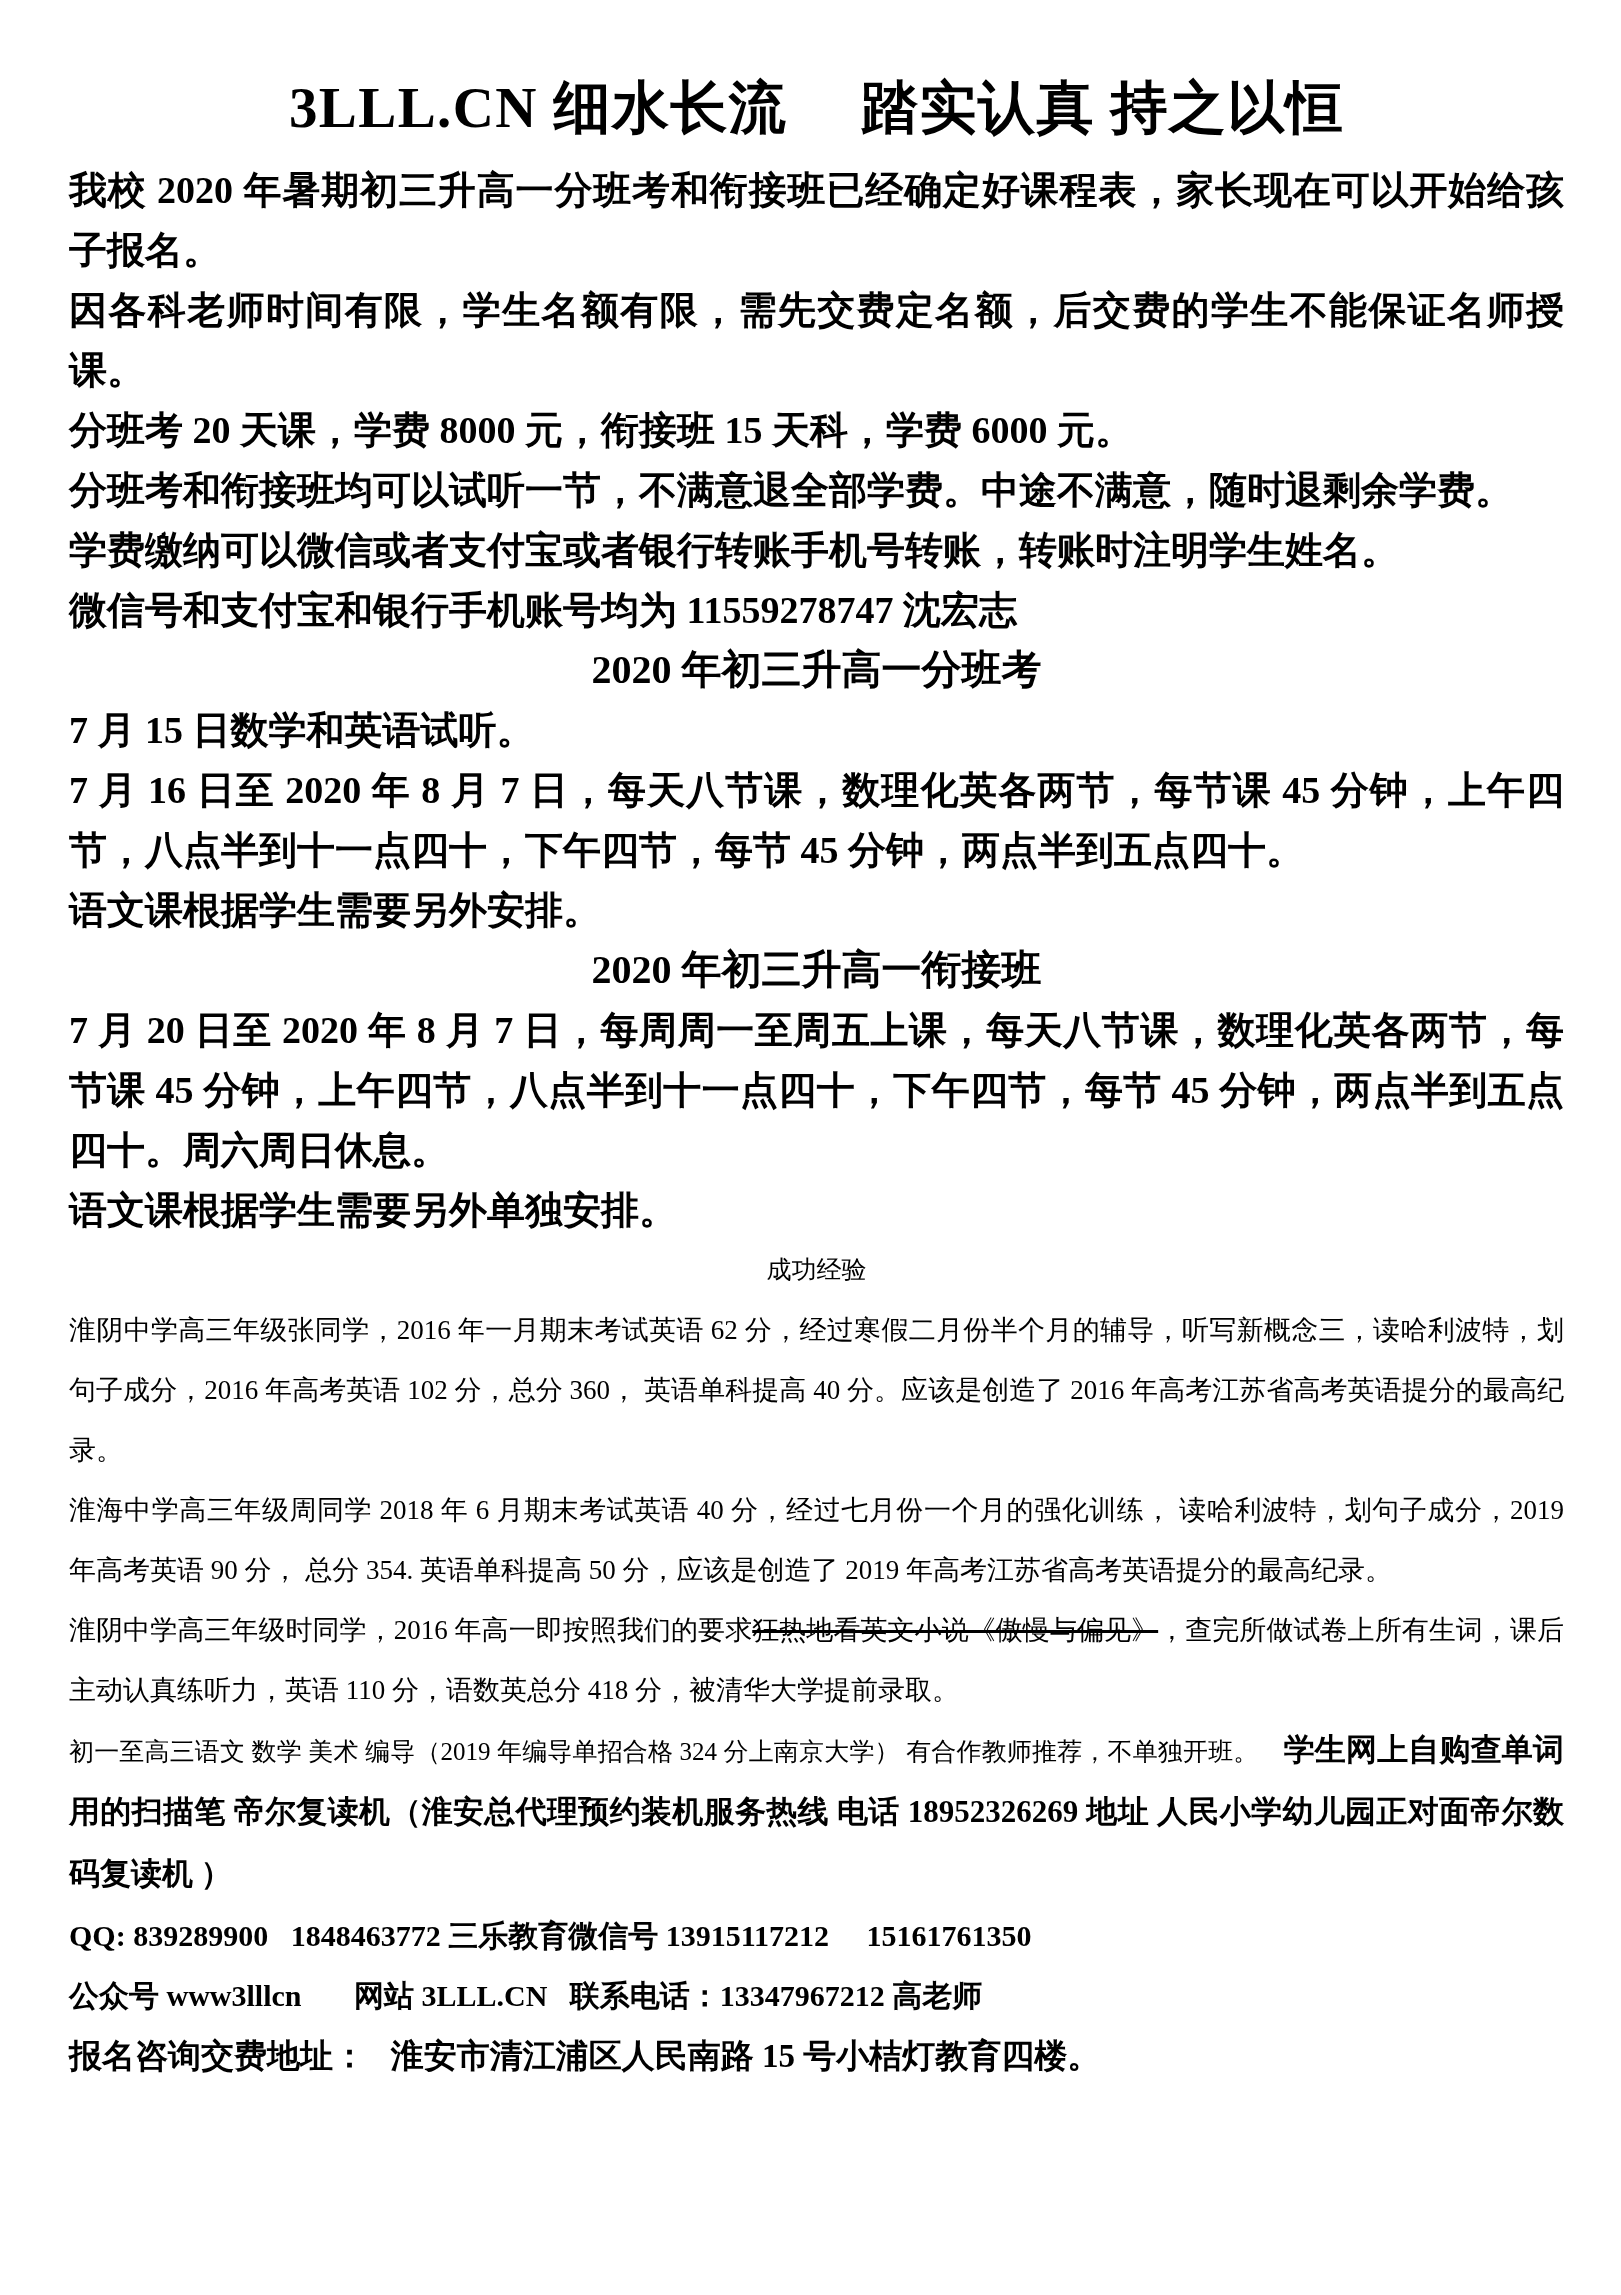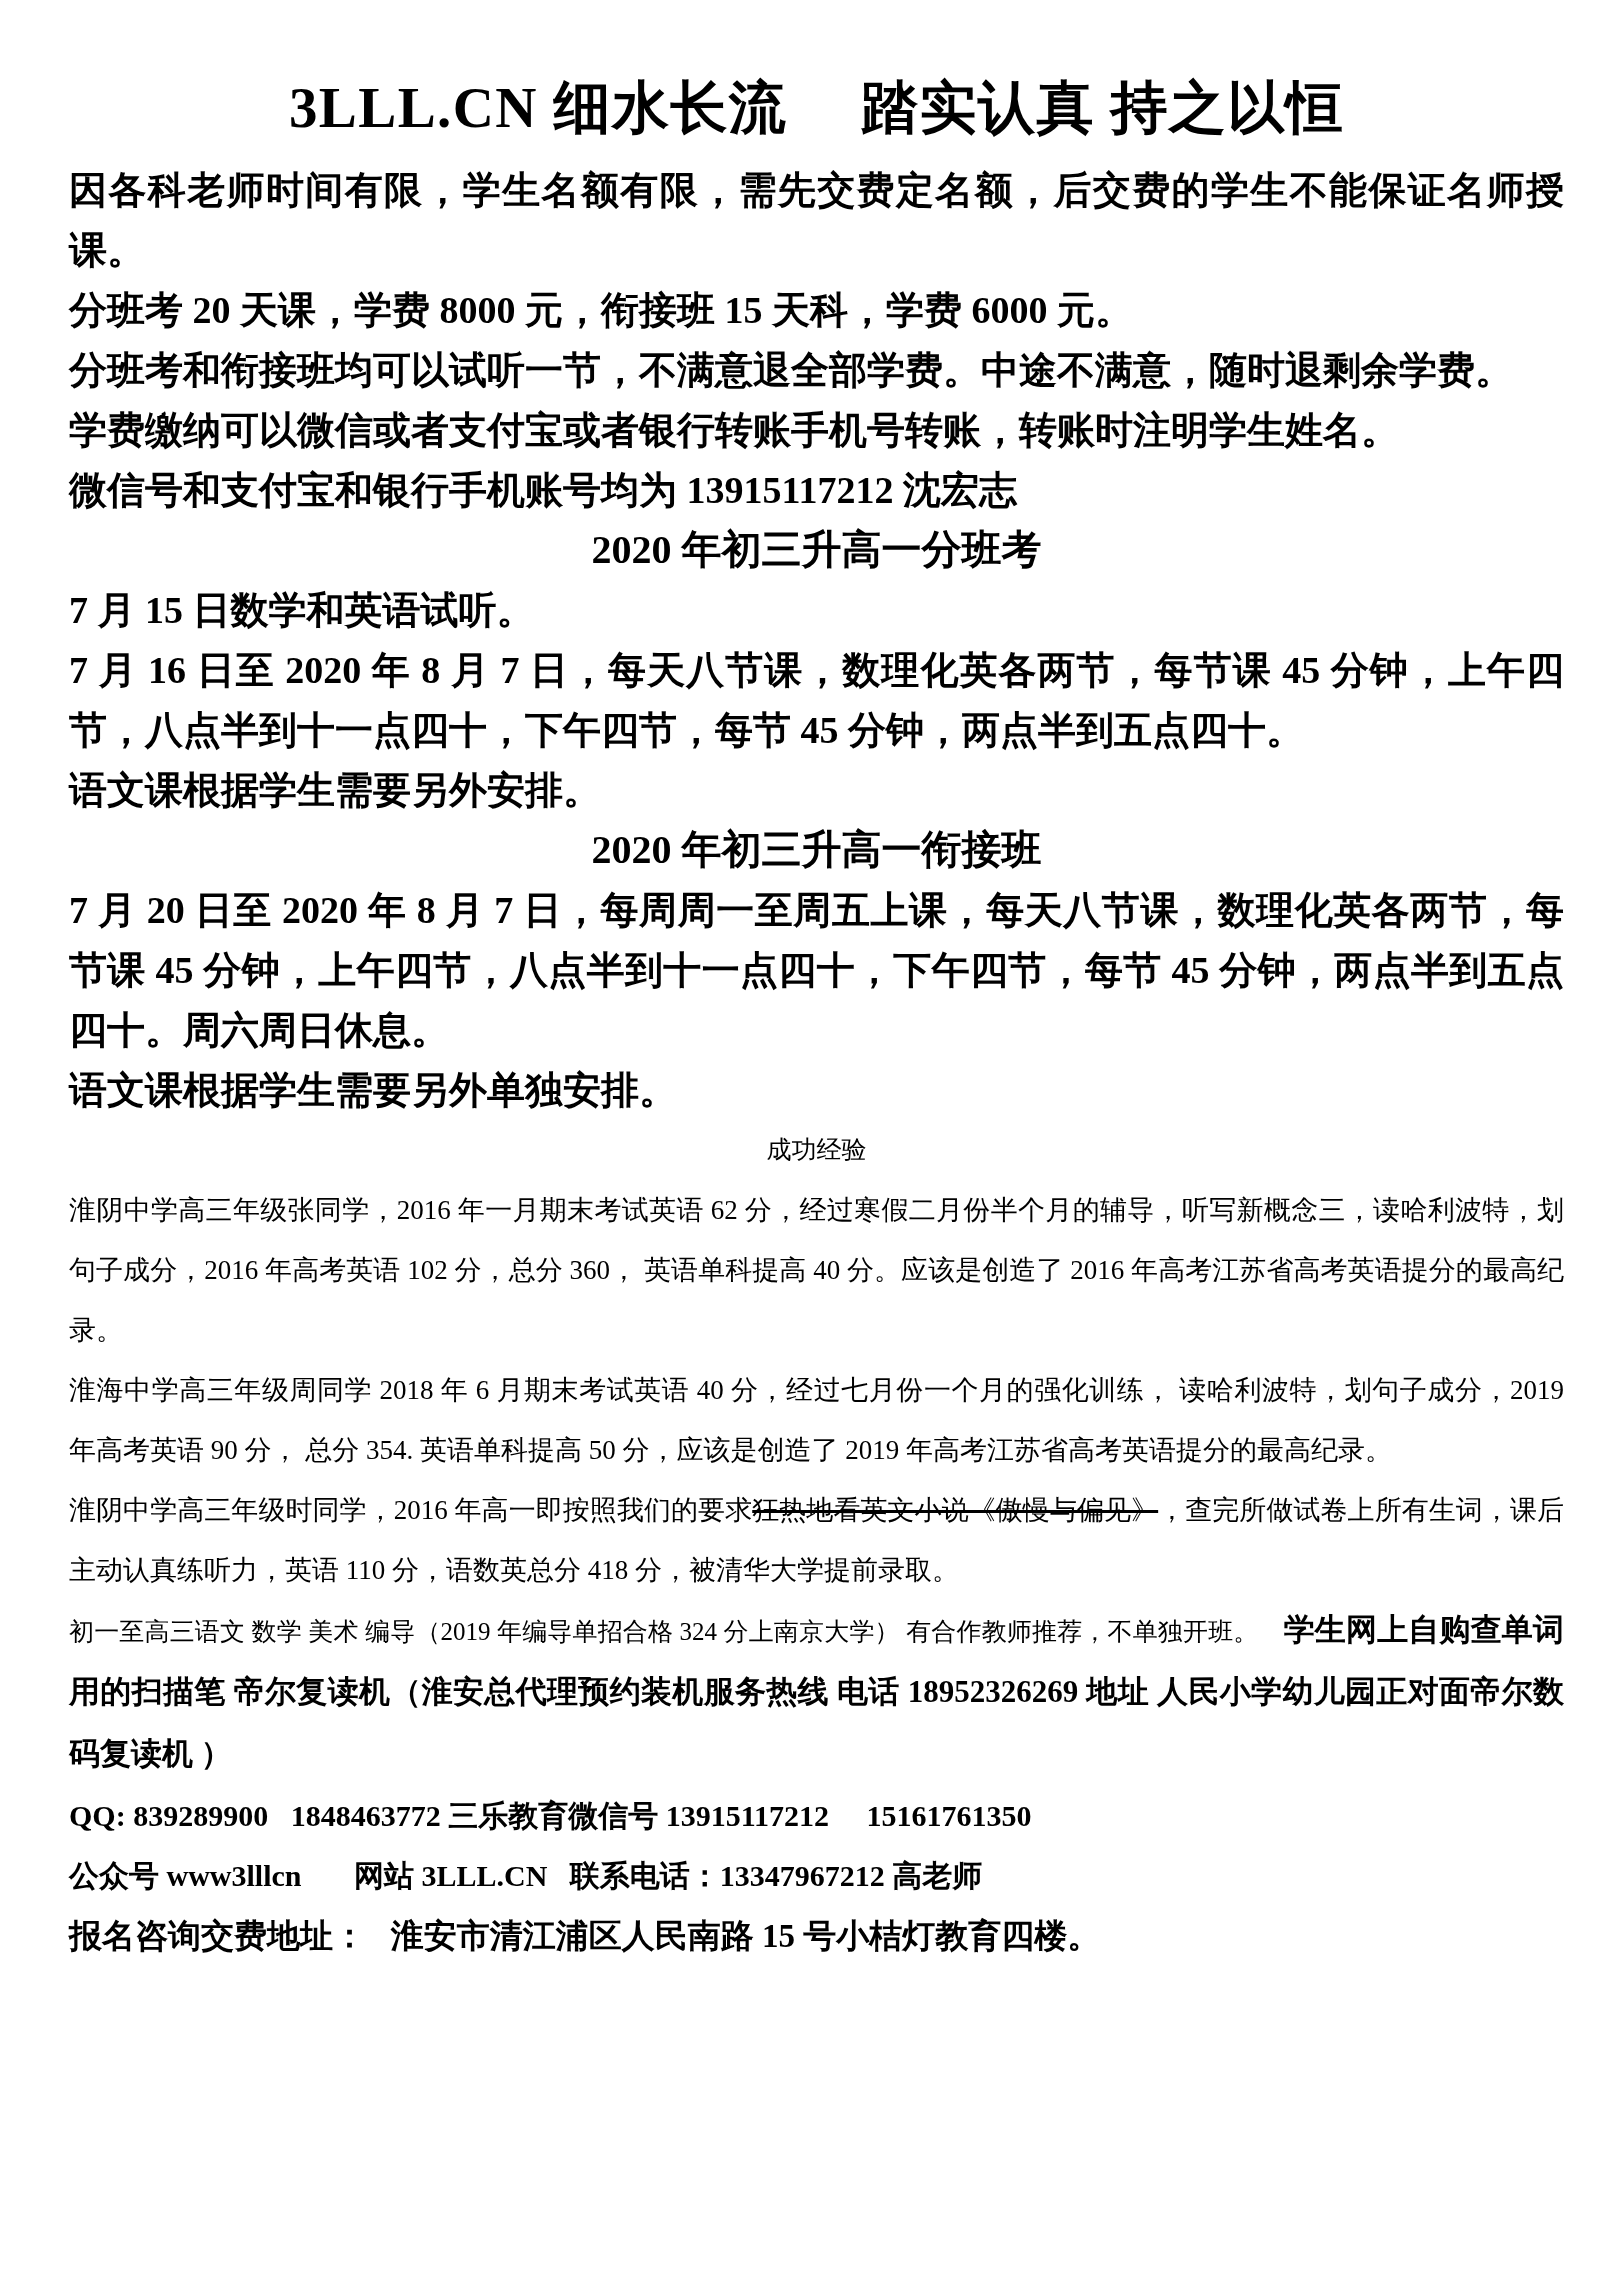--- a/index.html
+++ b/index.html
@@ -82,25 +82,26 @@
     font-size: 33px;
   }
 </style>
 </head>
 <body>
 
 <div class="page">
 
   <h1 class="title">3LLL.CN 细水长流　 踏实认真 持之以恒</h1>
 
+  <p class="body-par">我校 2020 年暑期初三升高一分班考和衔接班已经确定好课程表，家长现在可以开始给孩子报名。</p>
   <p class="body-par">因各科老师时间有限，学生名额有限，需先交费定名额，后交费的学生不能保证名师授课。</p>
   <p class="body-par">分班考 20 天课，学费 8000 元，衔接班 15 天科，学费 6000 元。</p>
   <p class="body-par">分班考和衔接班均可以试听一节，不满意退全部学费。中途不满意，随时退剩余学费。</p>
   <p class="body-par">学费缴纳可以微信或者支付宝或者银行转账手机号转账，转账时注明学生姓名。</p>
-  <p class="body-par">微信号和支付宝和银行手机账号均为 13915117212 沈宏志</p>
+  <p class="body-par">微信号和支付宝和银行手机账号均为 11559278747 沈宏志</p>
 
   <h2 class="heading">2020 年初三升高一分班考</h2>
   <p class="body-par">7 月 15 日数学和英语试听。</p>
   <p class="body-par">7 月 16 日至 2020 年 8 月 7 日，每天八节课，数理化英各两节，每节课 45 分钟，上午四节，八点半到十一点四十，下午四节，每节 45 分钟，两点半到五点四十。</p>
   <p class="body-par">语文课根据学生需要另外安排。</p>
 
   <h2 class="heading">2020 年初三升高一衔接班</h2>
   <p class="body-par">7 月 20 日至 2020 年 8 月 7 日，每周周一至周五上课，每天八节课，数理化英各两节，每节课 45 分钟，上午四节，八点半到十一点四十，下午四节，每节 45 分钟，两点半到五点四十。周六周日休息。</p>
   <p class="body-par">语文课根据学生需要另外单独安排。</p>
 

